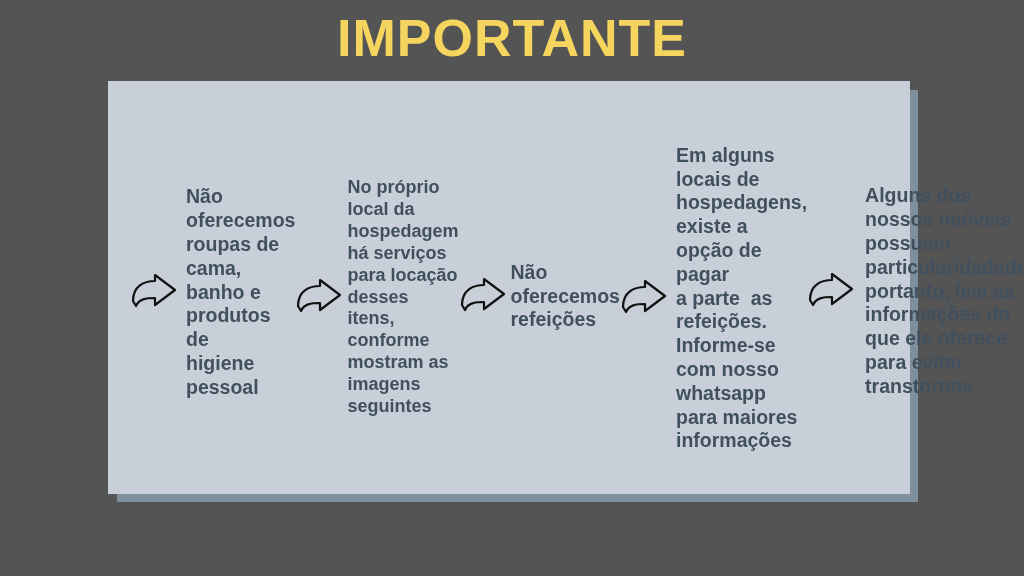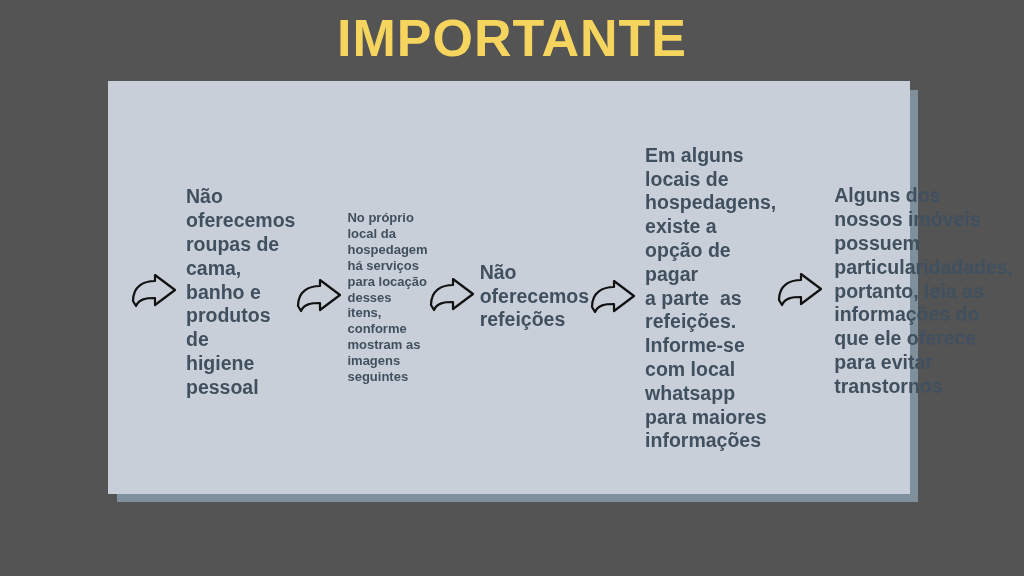--- a/index.html
+++ b/index.html
@@ -61,21 +61,21 @@
   }
   .bullet-text {
     color:#41505f;
     font-size:19.5px;
     font-weight:bold;
     line-height:1.22;
     font-family:"Liberation Sans", sans-serif;
     white-space:pre-wrap;
   }
   .b1 .bullet-text { font-size:19.5px; }
-  .b2 .bullet-text { font-size:13px; margin-left:-4px; }
+  .b2 .bullet-text { font-size:18px; margin-left:-4px; }
   .b3 .bullet-text { font-size:19.5px; margin-left:-4px; }
   .b4 .bullet-text { font-size:19.5px; margin-left:0px; }
   .b5 .bullet-text { font-size:19.5px; margin-left:2px; }
 </style>
 </head>
 <body>
 
 <div id="slide">
 
   <h1 id="slide-title">IMPORTANTE</h1>
@@ -106,21 +106,21 @@
           <path d="M3 28 C3 13, 14 8, 25 8 L25 2 L45 17 L25 32 L25 25 C16 25, 9 26, 6 33 Z" fill="none" stroke="#111111" stroke-width="2.2" stroke-linejoin="round"></path>
         </svg>
         <div class="bullet-text">Não oferecemos refeições</div>
       </div>
 
       <div class="bullet-item b4">
         <svg class="arrow-icon" viewBox="0 0 48 40">
           <path d="M3 28 C3 13, 14 8, 25 8 L25 2 L45 17 L25 32 L25 25 C16 25, 9 26, 6 33 Z" fill="none" stroke="#111111" stroke-width="2.2" stroke-linejoin="round"></path>
         </svg>
         <div class="bullet-text">Em alguns locais de hospedagens, existe a opção de pagar
-a parte  as refeições. Informe-se com local whatsapp
+a parte  as refeições. Informe-se com nosso whatsapp
 para maiores informações</div>
       </div>
 
       <div class="bullet-item b5">
         <svg class="arrow-icon" viewBox="0 0 48 40">
           <path d="M3 28 C3 13, 14 8, 25 8 L25 2 L45 17 L25 32 L25 25 C16 25, 9 26, 6 33 Z" fill="none" stroke="#111111" stroke-width="2.2" stroke-linejoin="round"></path>
         </svg>
         <div class="bullet-text">Alguns dos nossos imóveis possuem particularidadades,
 portanto, leia as informações do que ele oferece para evitar
 transtornos</div>

